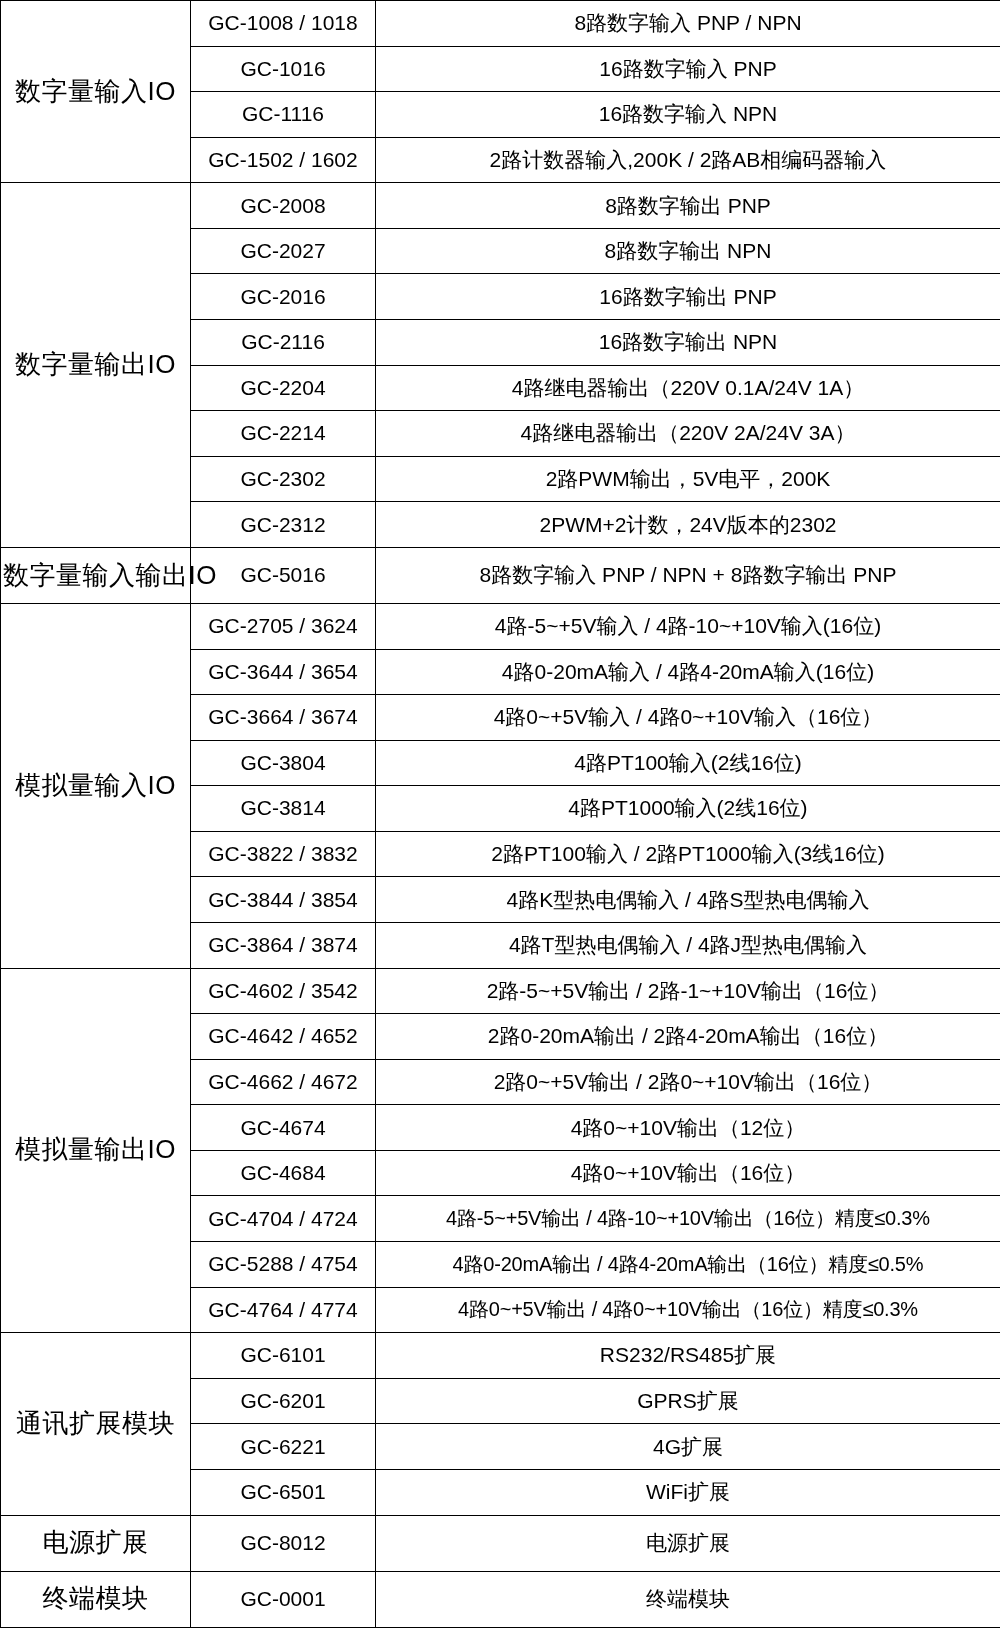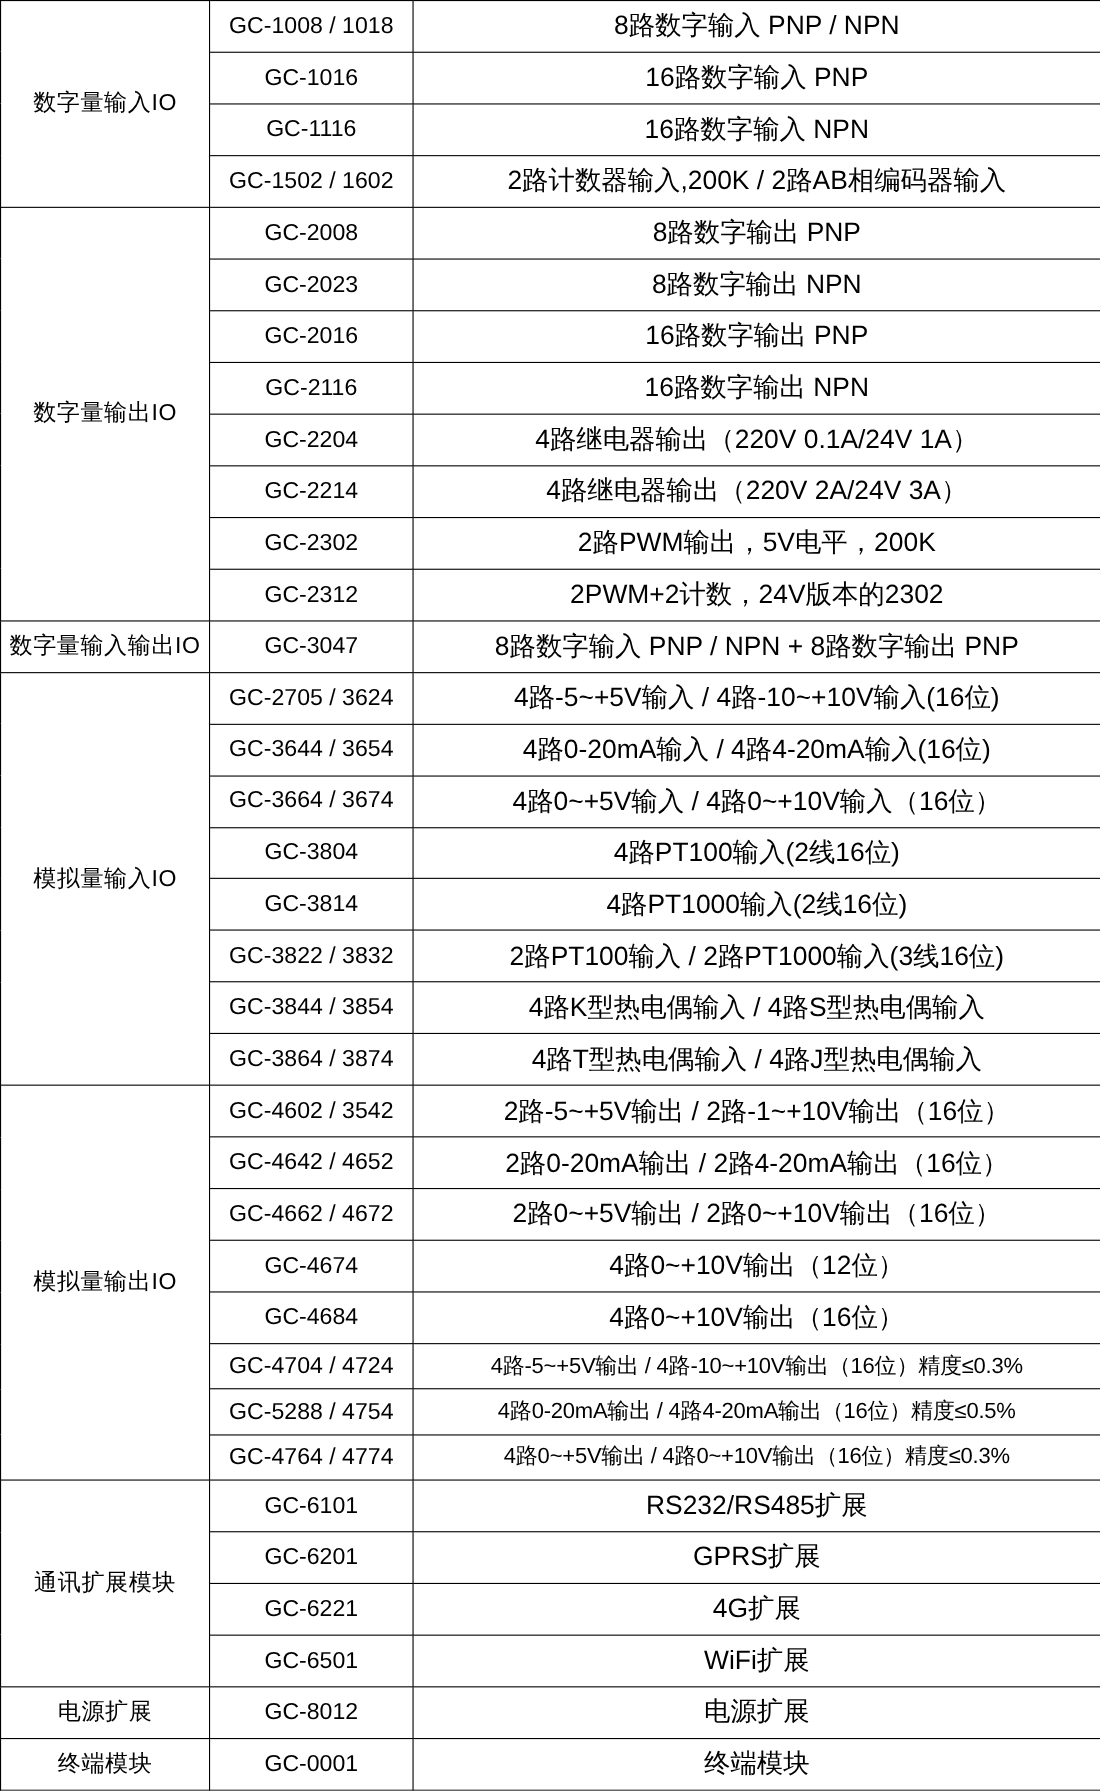--- a/index.html
+++ b/index.html
@@ -26,29 +26,29 @@
     vertical-align: middle;
     padding: 0 2px;
     line-height: 1.15;
     white-space: nowrap;
   }
   col.c-category { width: 190px; }
   col.c-model    { width: 185px; }
   col.c-desc     { width: 625px; }
 
   td.category {
-    font-size: 21px;
+    font-size: 26px;
     letter-spacing: 0.5px;
     margin-left: 40px;
   }
   td.model {
     font-size: 21px;
   }
   td.desc {
-    font-size: 24px;
+    font-size: 21px;
   }
   td.desc.tight {
     font-size: 20px;
     letter-spacing: -0.2px;
   }
 </style>
 </head>
 <body>
 
 <table class="spec">
@@ -74,21 +74,21 @@
       <tr>
         <td class="model">GC-1502 / 1602</td>
         <td class="desc">2路计数器输入,200K / 2路AB相编码器输入</td>
       </tr>
       <tr>
         <td class="category" rowspan="8">数字量输出IO</td>
         <td class="model">GC-2008</td>
         <td class="desc">8路数字输出 PNP</td>
       </tr>
       <tr>
-        <td class="model">GC-2023</td>
+        <td class="model">GC-2027</td>
         <td class="desc">8路数字输出 NPN</td>
       </tr>
       <tr>
         <td class="model">GC-2016</td>
         <td class="desc">16路数字输出 PNP</td>
       </tr>
       <tr>
         <td class="model">GC-2116</td>
         <td class="desc">16路数字输出 NPN</td>
       </tr>
@@ -103,21 +103,21 @@
       <tr>
         <td class="model">GC-2302</td>
         <td class="desc">2路PWM输出，5V电平，200K</td>
       </tr>
       <tr>
         <td class="model">GC-2312</td>
         <td class="desc">2PWM+2计数，24V版本的2302</td>
       </tr>
       <tr>
         <td class="category" rowspan="1">数字量输入输出IO</td>
-        <td class="model">GC-3047</td>
+        <td class="model">GC-5016</td>
         <td class="desc">8路数字输入 PNP / NPN + 8路数字输出 PNP</td>
       </tr>
       <tr>
         <td class="category" rowspan="8">模拟量输入IO</td>
         <td class="model">GC-2705 / 3624</td>
         <td class="desc">4路-5~+5V输入 / 4路-10~+10V输入(16位)</td>
       </tr>
       <tr>
         <td class="model">GC-3644 / 3654</td>
         <td class="desc">4路0-20mA输入 / 4路4-20mA输入(16位)</td>

